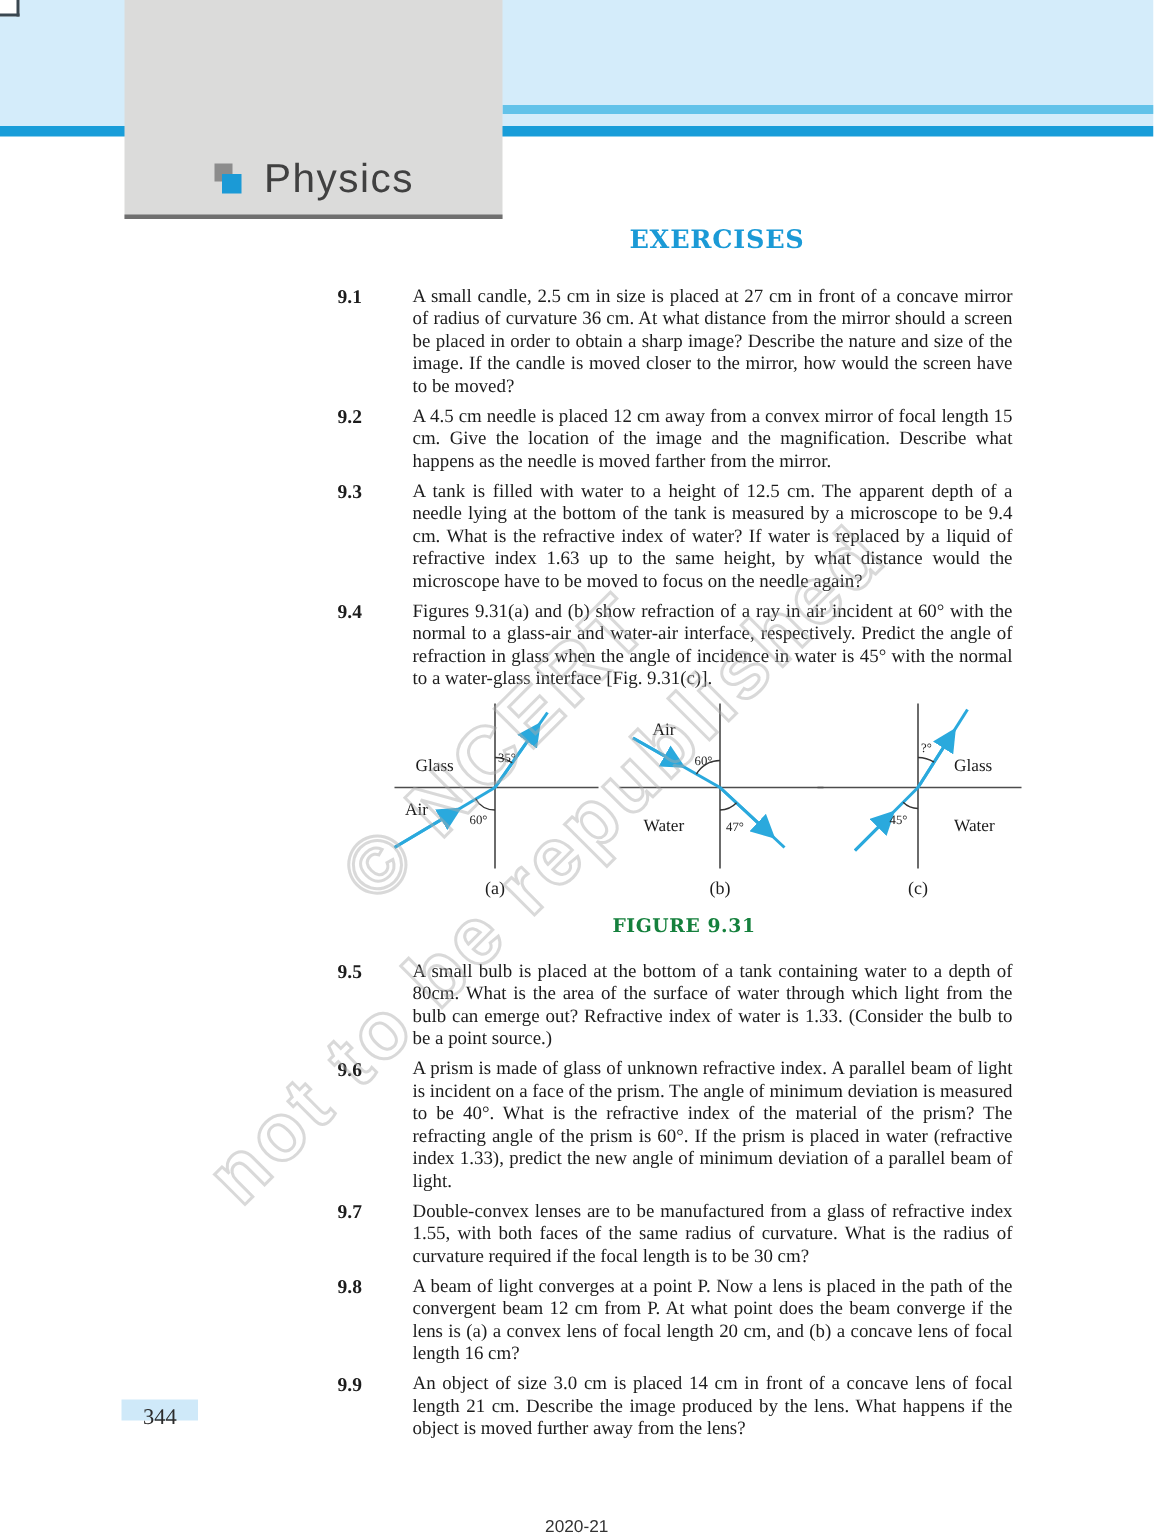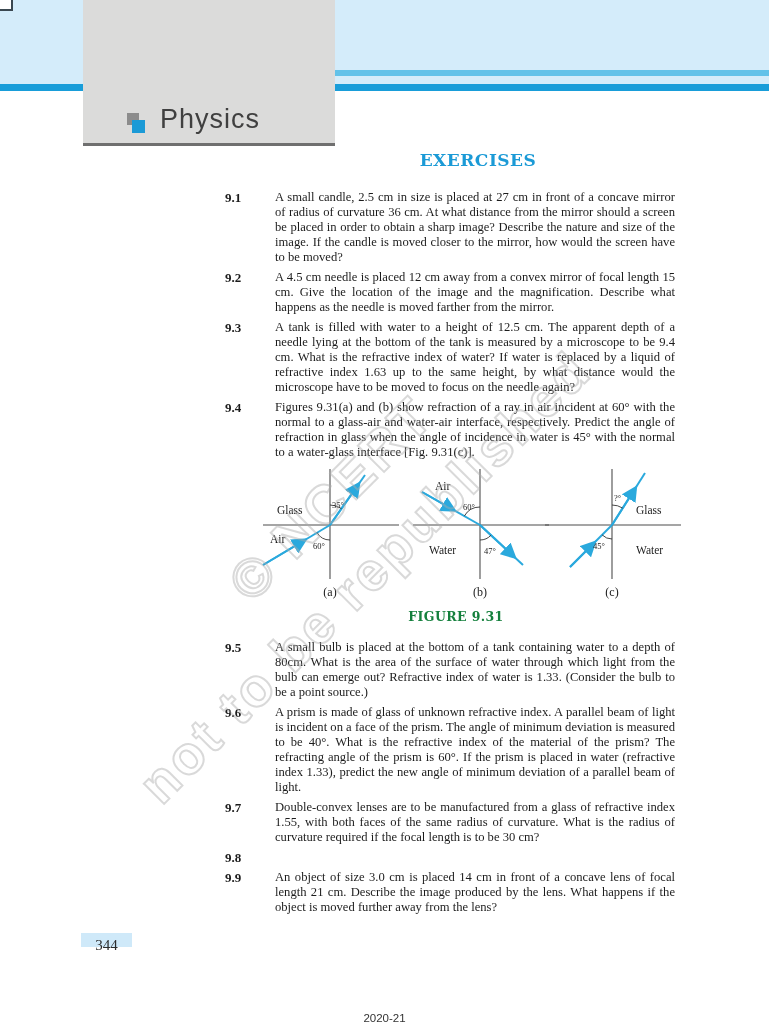--- a/index.html
+++ b/index.html
@@ -8,21 +8,21 @@
     background:#ffffff;font-family:"Liberation Serif",serif;color:#1c1c1c;
   }
   
   .band-light{position:absolute;left:0;top:0;width:769px;height:84px;background:#d4ecfa;}
   .stripe-medium{position:absolute;left:335px;top:70px;width:434px;height:6px;background:#62c2e9;}
   .stripe-dark{position:absolute;left:0;top:84px;width:769px;height:7px;background:#189dd9;}
   .corner-mark{position:absolute;left:0;top:0;width:11px;height:9px;background:#ffffff;
     border-right:2px solid #3a4750;border-bottom:2px solid #3a4750;}
   .chapter-tab{position:absolute;left:83px;top:0;width:252px;height:143px;background:#dbdbda;
     border-bottom:3px solid #6f6f6f;}
-  .tab-inner{position:absolute;left:44px;bottom:8px;display:flex;align-items:flex-end;}
+  .tab-inner{position:absolute;left:60px;bottom:8px;display:flex;align-items:center;}
   .tab-icon{position:relative;width:22px;height:22px;flex:none;}
   .tab-icon .sq-gray{position:absolute;left:0;top:0;width:12px;height:12px;background:#8c8c8c;}
   .tab-icon .sq-blue{position:absolute;left:5px;top:7px;width:13px;height:13px;background:#1b9ad6;}
   .tab-title{margin-left:11px;font-family:"Liberation Sans",sans-serif;font-size:27px;
     color:#404040;letter-spacing:1px;}
   
   .content{position:absolute;left:225px;top:150px;width:462px;z-index:2;}
   .ex-title{font-family:"DejaVu Serif",serif;font-size:17px;font-weight:bold;color:#1b9ad6;
     text-align:center;padding-left:44px;letter-spacing:.5px;margin:0 0 20px 0;}
   .prob{display:flex;margin:0 12px 5px 0;}
@@ -164,20 +164,21 @@
   <div class="prob">
     <div class="pnum">9.6</div>
     <div class="ptxt">A prism is made of glass of unknown refractive index. A parallel beam of light is incident on a face of the prism. The angle of minimum deviation is measured to be 40°. What is the refractive index of the material of the prism? The refracting angle of the prism is 60°. If the prism is placed in water (refractive index 1.33), predict the new angle of minimum deviation of a parallel beam of light.</div>
   </div>
   <div class="prob">
     <div class="pnum">9.7</div>
     <div class="ptxt">Double-convex lenses are to be manufactured from a glass of refractive index 1.55, with both faces of the same radius of curvature. What is the radius of curvature required if the focal length is to be 30 cm?</div>
   </div>
   <div class="prob">
     <div class="pnum">9.8</div>
+    <div class="ptxt">A beam of light converges at a point P. Now a lens is placed in the path of the convergent beam 12 cm from P. At what point does the beam converge if the lens is (a) a convex lens of focal length 20 cm, and (b) a concave lens of focal length 16 cm?</div>
   </div>
   <div class="prob">
     <div class="pnum">9.9</div>
     <div class="ptxt">An object of size 3.0 cm is placed 14 cm in front of a concave lens of focal length 21 cm. Describe the image produced by the lens. What happens if the object is moved further away from the lens?</div>
   </div>
 </div>
 
 <div class="wm wm1">© NCERT</div>
 <div class="wm wm2">not to be republished</div>
 

